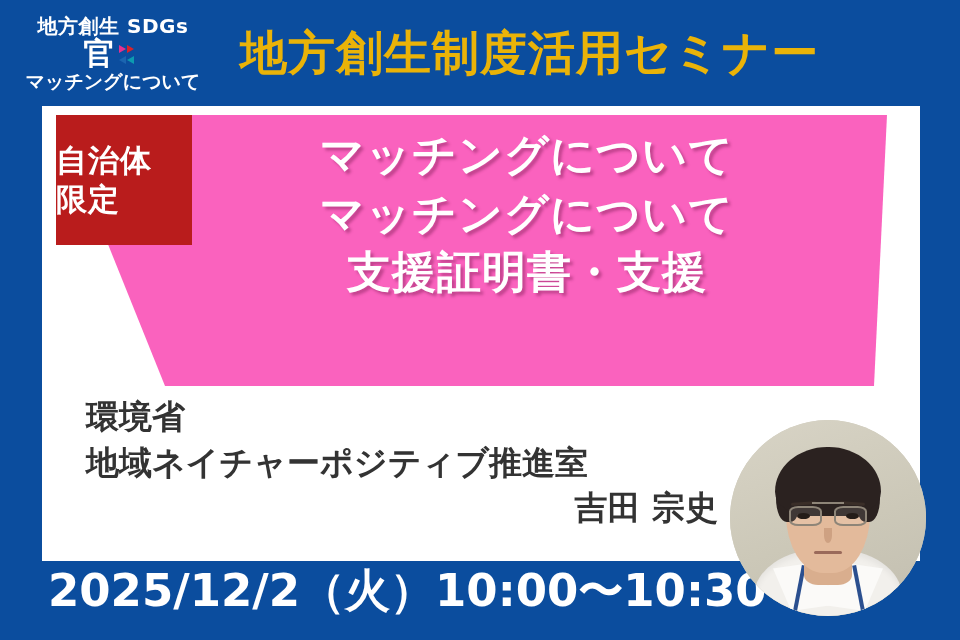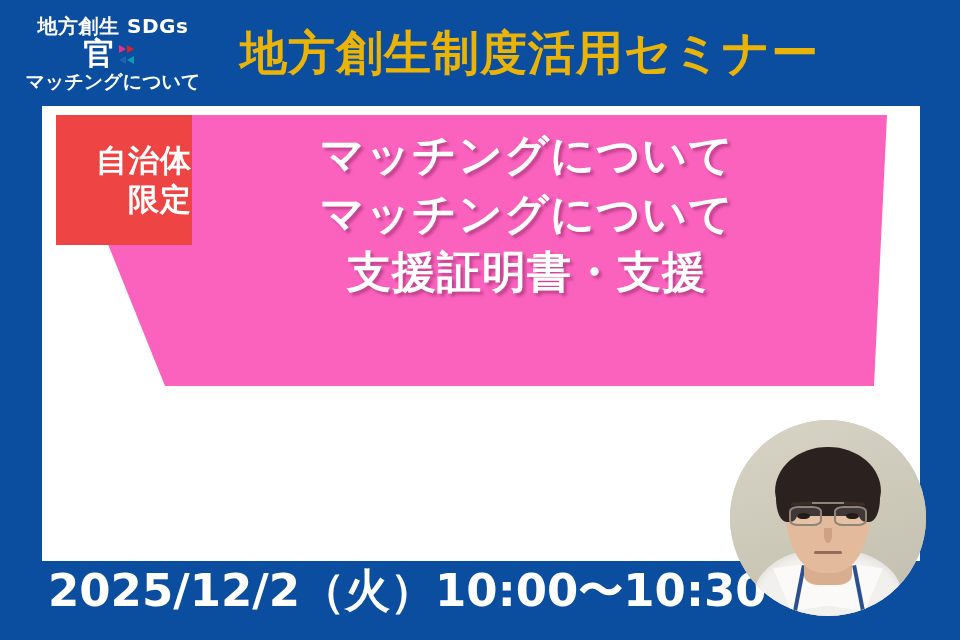--- a/index.html
+++ b/index.html
@@ -91,25 +91,25 @@
     left:42px; top:106px;
     width:878px; height:455px;
     background:#ffffff;
   }
 
   
   .badge {
     position:absolute;
     left:14px; top:9px;
     width:136px; height:130px;
-    background:#ef4444;
+    background:#b91c1c;
     color:#ffffff;
     display:flex;
     flex-direction:column;
-    align-items:flex-end;
+    align-items:flex-start;
     justify-content:center;
     font-size:31px;
     font-weight:700;
     line-height:1.25;
     letter-spacing:1px;
     z-index:3;
   }
   .badge span { display:block; white-space:nowrap; }
 
   
@@ -322,20 +322,25 @@
       <span>自治体</span>
       <span>限定</span>
     </div>
 
     <div class="pink-text">
       <span class="line line1">マッチングについて</span>
       <span class="line line3">マッチングについて</span>
       <span class="line line2">支援証明書・支援</span>
     </div>
 
+    <div class="speaker">
+      <span class="org">環境省</span>
+      <span class="dept">地域ネイチャーポジティブ推進室</span>
+      <span class="name">吉田 宗史</span>
+    </div>
   </div>
 
   <div class="portrait">
     <div class="p-bg"></div>
     <div class="p-shirt"></div>
     <div class="p-collar-l"></div>
     <div class="p-collar-r"></div>
     <div class="p-lanyard-l"></div>
     <div class="p-lanyard-r"></div>
     <div class="p-neck"></div>

